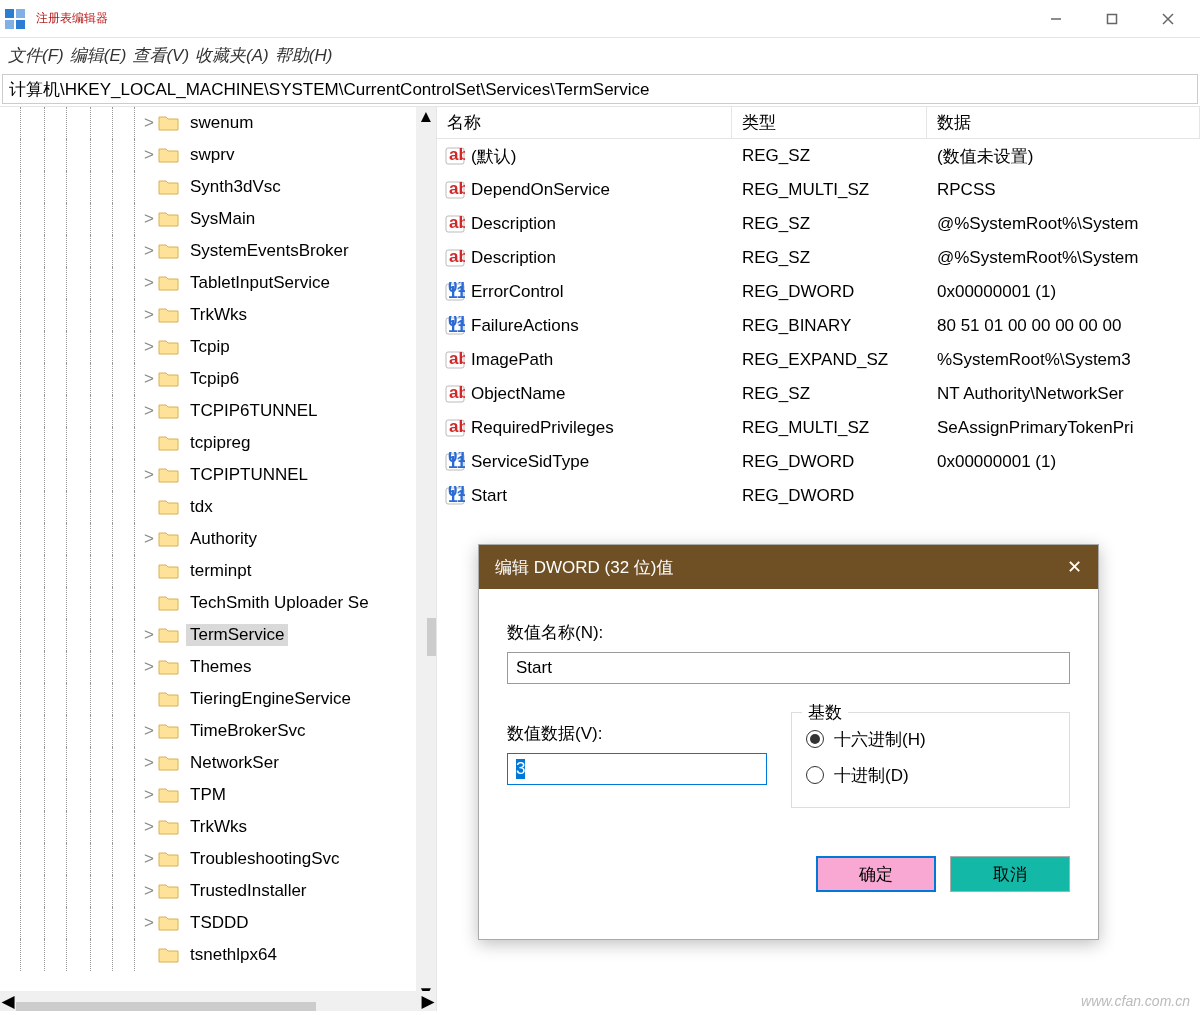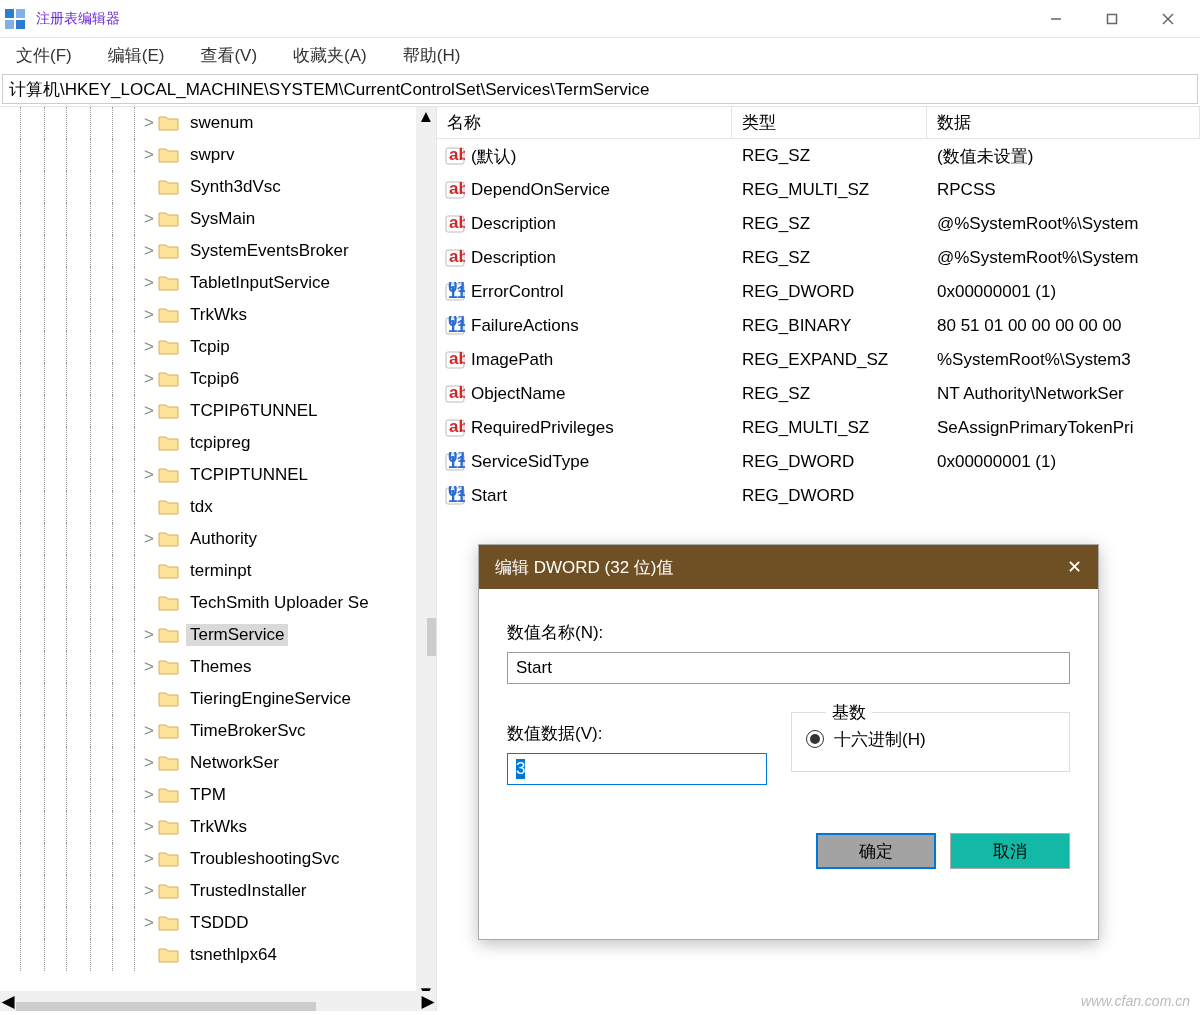--- a/index.html
+++ b/index.html
@@ -1,24 +1,24 @@
 <!DOCTYPE html>
 <html><head>
 <meta charset="utf-8">
 <style>
   * { box-sizing: border-box; margin: 0; padding: 0; font-family: "Microsoft YaHei", "Segoe UI", sans-serif; font-size: 17px; }
   body { background: #fff; color: #000; width: 1200px; height: 1015px; overflow: hidden; position: relative; }
   
   .titlebar { height: 38px; display: flex; align-items: center; padding: 0 4px; border-bottom: 1px solid #e5e5e5; }
   .titlebar-icon { width: 22px; height: 22px; margin-right: 10px; }
-  .titlebar-title { flex: 1; color: #6d28d9; font-size: 14px; font-family: Liberation Serif, serif; }
+  .titlebar-title { flex: 1; color: #b91c1c; font-size: 12px; font-family: Liberation Serif, serif; }
   .win-controls { display: flex; }
   .win-btn { width: 56px; height: 38px; display: flex; align-items: center; justify-content: center; color: #666; }
   
-  .menubar { height: 34px; display: flex; align-items: center; padding: 0 16px; gap: 36px; color: #333; }
+  .menubar { height: 34px; display: flex; align-items: center; padding: 0 8px; gap: 6px; color: #333; font-style: italic; }
   .menubar span { cursor: default; }
   
   .addressbar { height: 30px; border: 1px solid #ccc; margin: 2px 2px; padding: 2px 6px; display: flex; align-items: center; white-space: nowrap; overflow: hidden; }
   
   .main { display: flex; height: calc(100% - 110px); border-top: 1px solid #e5e5e5; }
   
   .tree-pane { width: 437px; border-right: 1px solid #e5e5e5; overflow: hidden; position: relative; }
   .tree-scroll { overflow-y: auto; overflow-x: hidden; height: calc(100% - 22px); }
   .tree-row { height: 32px; display: flex; align-items: center; white-space: nowrap; }
   .tree-indent-lines { position: relative; flex-shrink: 0; }
@@ -49,27 +49,27 @@
   .dialog { position: absolute; left: 478px; top: 544px; width: 621px; height: 396px; border: 1px solid #aaa; background: #fff; box-shadow: 0 4px 16px rgba(0,0,0,.25); }
   .dialog-title { height: 44px; background: #6f4f24; color: #fff; display: flex; align-items: center; padding: 0 16px; }
   .dialog-title .close { margin-left: auto; font-size: 18px; cursor: pointer; }
   .dialog-body { padding: 22px 28px; }
   .dlg-label { margin: 10px 0 8px; }
   .dlg-input { width: 100%; height: 32px; border: 1px solid #9a9a9a; padding: 2px 8px; font-size: 17px; }
   .dlg-row2 { display: flex; gap: 24px; margin-top: 28px; }
   .dlg-row2 .left { flex: 0 0 260px; }
   .dlg-row2 .right { flex: 1; }
   .fieldset { border: 1px solid #ddd; padding: 8px 14px 14px; position: relative; }
-  .fieldset-legend { position: absolute; top: -12px; left: 10px; background: #fff; padding: 0 6px; margin-left: 24px; }
+  .fieldset-legend { position: absolute; top: -12px; left: 10px; background: #fff; padding: 0 6px; }
   .radio-row { display: flex; align-items: center; gap: 10px; height: 36px; }
   .radio { width: 18px; height: 18px; border: 1px solid #333; border-radius: 50%; display: inline-flex; align-items: center; justify-content: center; }
   .radio.checked::after { content:''; width: 10px; height: 10px; border-radius: 50%; background: #333; }
   .dlg-buttons { display: flex; justify-content: flex-end; gap: 14px; margin-top: 48px; }
   .btn { width: 120px; height: 36px; display: flex; align-items: center; justify-content: center; background: #14b8a6; border: 1px solid #adadad; cursor: pointer; }
-  .btn-primary { border: 2px solid #0078d7; background: #a3a3a3; font-family: Liberation Mono, monospace; }
+  .btn-primary { border: 2px solid #0078d7; background: #f9a8d4; font-family: Liberation Mono, monospace; }
   
   .sel-text { background: #0078d7; color: #fff; }
   .watermark { position:absolute; bottom:6px; right:10px; color:#bbb; font-style:italic; font-size:14px; pointer-events:none; }
 </style>
 </head>
 <body>
 
 <div class="titlebar">
   <span class="titlebar-icon">
     <svg viewBox="0 0 22 22">
@@ -673,20 +673,24 @@
           <span class="sel-text">3</span>
         </div>
       </div>
       <div class="right">
         <div class="fieldset">
           <div class="fieldset-legend">基数</div>
           <div class="radio-row">
             <span class="radio checked"></span>
             <span>十六进制(H)</span>
           </div>
+          <div class="radio-row">
+            <span class="radio"></span>
+            <span>十进制(D)</span>
+          </div>
         </div>
       </div>
     </div>
     <div class="dlg-buttons">
       <div class="btn btn-primary">确定</div>
       <div class="btn">取消</div>
     </div>
   </div>
 </div>
 

